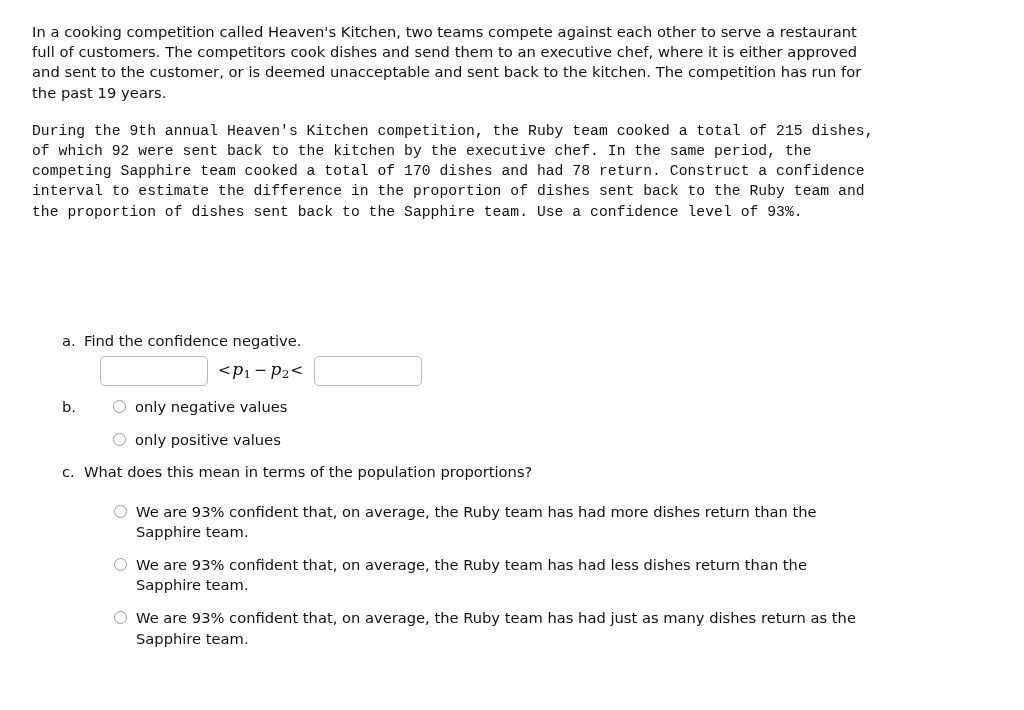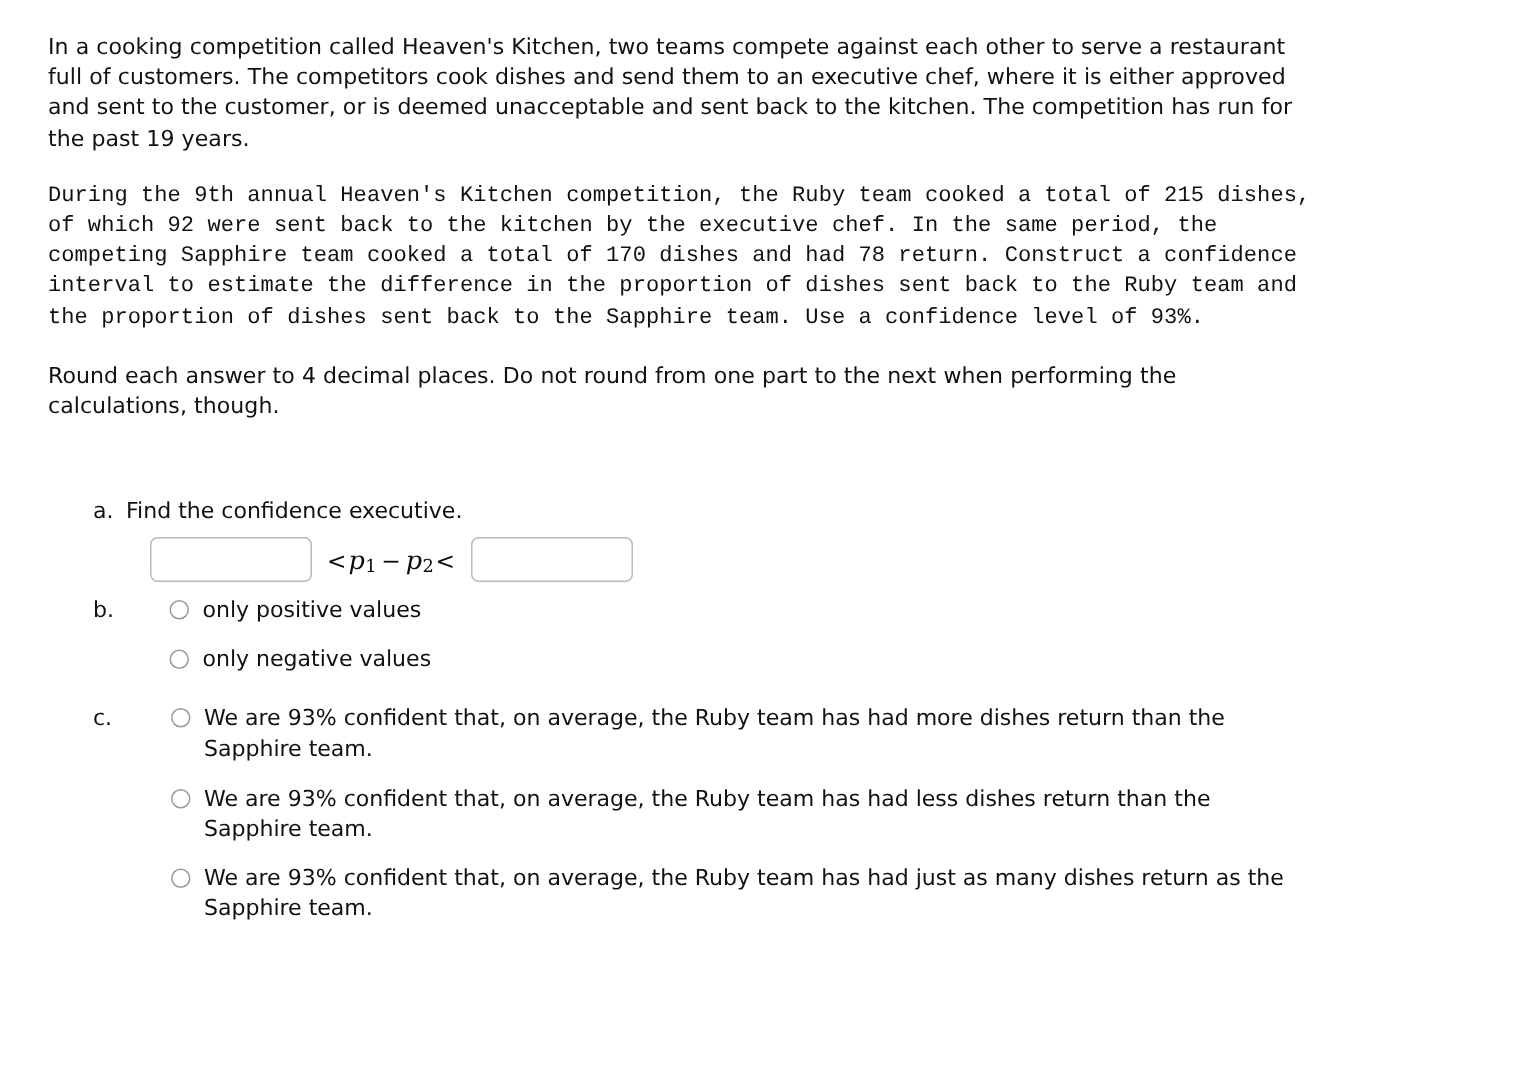--- a/index.html
+++ b/index.html
@@ -66,21 +66,21 @@
   }
   .qprompt {
     display: block;
     font-size: 14.7px;
     line-height: 20.2px;
   }
 
   
   .interval-row {
     display: flex;
-    align-items: flex-end;
+    align-items: center;
     margin-top: 3px;
     margin-left: 16px;
     height: 34px;
   }
   .answer-box {
     width: 108px;
     height: 30px;
     box-sizing: border-box;
     border: 1px solid #b9b9b9;
     border-radius: 5px;
@@ -159,52 +159,52 @@
   .qitem.item-a { margin-bottom: 8px; }
   .qitem.item-b { margin-bottom: 9px; }
 </style>
 </head>
 <body>
 
 <div class="page">
 
   <p class="prose p1">In a cooking competition called Heaven's Kitchen, two teams compete against each other to serve a restaurant full of customers. The competitors cook dishes and send them to an executive chef, where it is either approved and sent to the customer, or is deemed unacceptable and sent back to the kitchen. The competition has run for the past 19 years.</p>
   <p class="prose p2">During the 9th annual Heaven's Kitchen competition, the Ruby team cooked a total of 215 dishes, of which 92 were sent back to the kitchen by the executive chef. In the same period, the competing Sapphire team cooked a total of 170 dishes and had 78 return. Construct a confidence interval to estimate the difference in the proportion of dishes sent back to the Ruby team and the proportion of dishes sent back to the Sapphire team. Use a confidence level of 93%.</p>
-  <p class="prose p3">Round each answer to 4 decimal places. Do not round from one part to the next when performing the calculations, though.</p>
 
   <ul class="qlist">
 
     <li class="qitem item-a">
       <span class="qmarker">a.</span>
-      <span class="qprompt">Find the confidence executive.</span>
+      <span class="qprompt">Find the confidence negative.</span>
 
       <div class="interval-row">
         <input class="answer-box" type="text" placeholder="" style="">
         <span class="math"><span class="rel">&lt;</span><span><span>p</span><sub>1</sub></span><span class="op">−</span><span><span>p</span><sub>2</sub></span><span class="rel">&lt;</span></span>
         <input class="answer-box" type="text" placeholder="" style="">
       </div>
     </li>
 
     <li class="qitem item-b">
       <span class="qmarker">b.</span>
 
       <ul class="options group-b">
         <li class="option">
           <span class="radio"></span>
+          <span class="option-label">only negative values</span>
+        </li>
+        <li class="option">
+          <span class="radio"></span>
           <span class="option-label">only positive values</span>
-        </li>
-        <li class="option">
-          <span class="radio"></span>
-          <span class="option-label">only negative values</span>
         </li>
       </ul>
     </li>
 
     <li class="qitem item-c">
       <span class="qmarker">c.</span>
+      <span class="qprompt">What does this mean in terms of the population proportions?</span>
 
       <ul class="options group-c">
         <li class="option">
           <span class="radio"></span>
           <span class="option-label">We are 93% confident that, on average, the Ruby team has had more dishes return than the Sapphire team.</span>
         </li>
         <li class="option">
           <span class="radio"></span>
           <span class="option-label">We are 93% confident that, on average, the Ruby team has had less dishes return than the Sapphire team.</span>
         </li>

